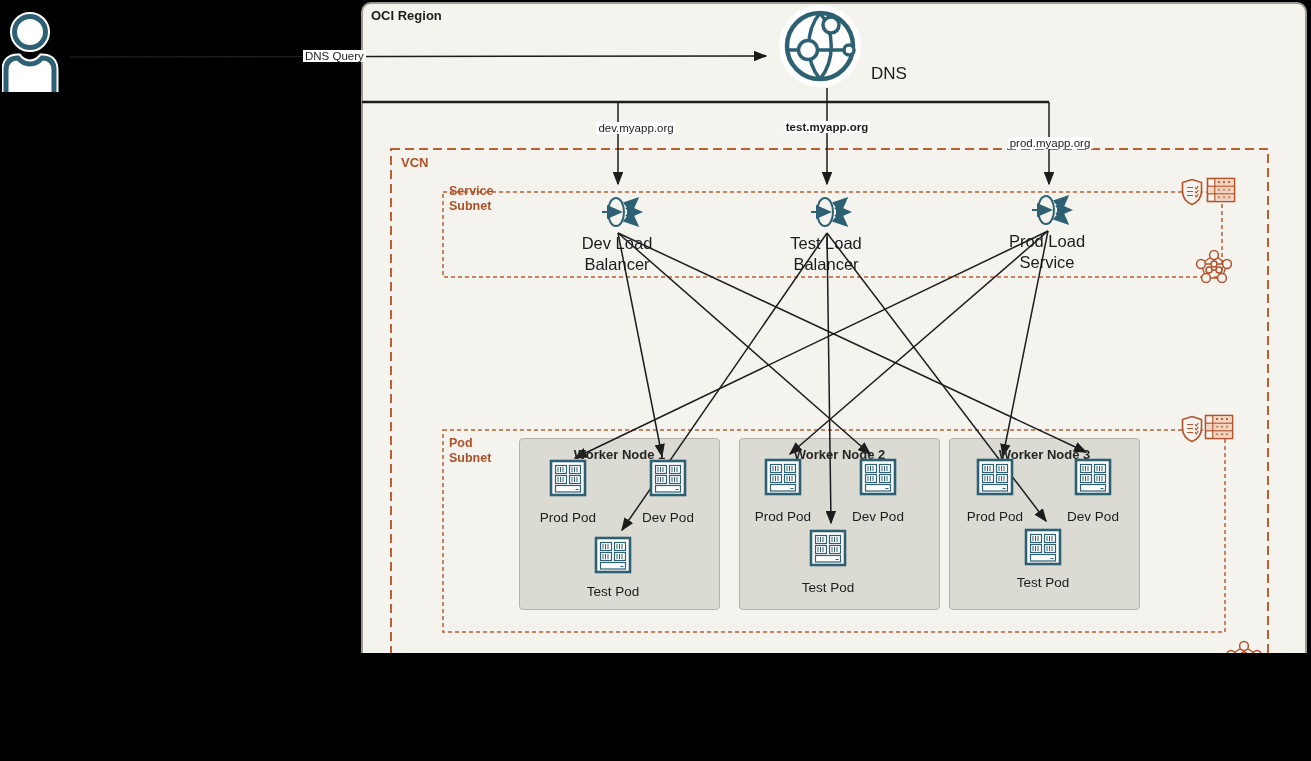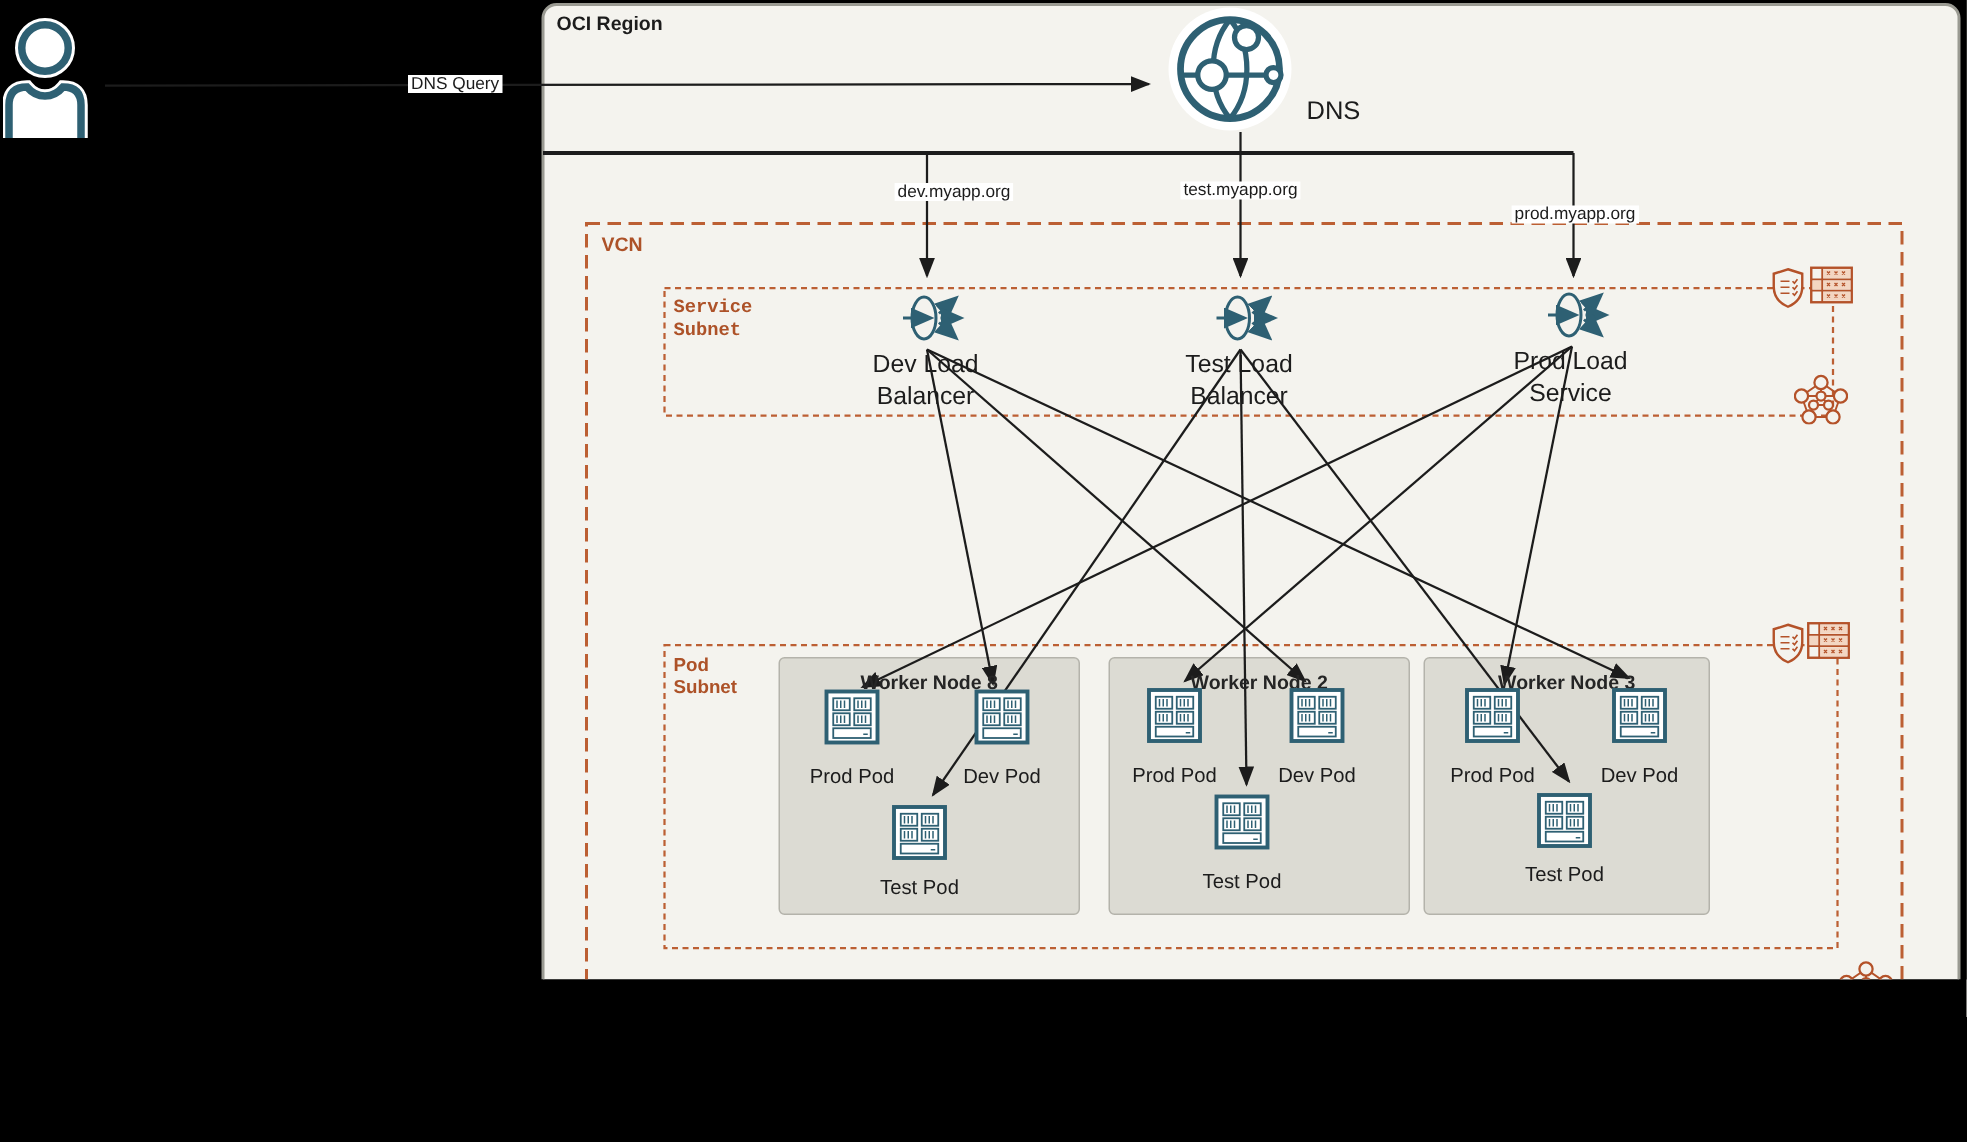--- a/index.html
+++ b/index.html
@@ -165,21 +165,21 @@
       <line x1="827" y1="233" x2="1046" y2="521" marker-end="url(#ah)"></line>
 
       <line x1="1048" y1="231" x2="575" y2="458" marker-end="url(#ah)"></line>
       <line x1="1048" y1="231" x2="790" y2="454" marker-end="url(#ah)"></line>
       <line x1="1048" y1="231" x2="1003" y2="456" marker-end="url(#ah)"></line>
     </g>
   </svg>
 
   <div class="abs region-title">OCI Region</div>
   <div class="abs vcn-label">VCN</div>
-  <div class="abs subnet-label" style="left:449px;top:198px;font-family:Liberation Mono, monospace;">Service Subnet</div>
+  <div class="abs subnet-label" style="left:449px;top:184px;">Service Subnet</div>
   <div class="abs subnet-label" style="left:449px;top:436px;">Pod Subnet</div>
 
   <svg class="abs" style="left:2px;top:6px;" width="62" height="86">
       <use href="#sym-user"></use>
     </svg>
 
   <svg class="abs" style="left:778px;top:4px;" width="84" height="84">
       <use href="#sym-dns"></use>
     </svg>
   <div class="abs dns-label" style="left:871px;top:64px;">DNS</div>
@@ -190,21 +190,21 @@
   <svg class="abs" style="left:810px;top:191px;" width="46" height="42">
       <use href="#sym-lb"></use>
     </svg>
   <svg class="abs" style="left:1031px;top:189px;" width="46" height="42">
       <use href="#sym-lb"></use>
     </svg>
   <div class="abs lb-label" style="left:771px;top:233px;">Test Load Balancer</div>
   <div class="abs lb-label" style="left:562px;top:233px;">Dev Load Balancer</div>
   <div class="abs lb-label" style="left:992px;top:231px;">Prod Load Service</div>
 
-  <div class="abs worker-title" style="left:519px;top:447px;width:201px;">Worker Node 8</div>
+  <div class="abs worker-title" style="left:519px;top:447px;width:201px;">Worker Node 1</div>
   <div class="abs worker-title" style="left:739px;top:447px;width:201px;">Worker Node 2</div>
   <div class="abs worker-title" style="left:949px;top:447px;width:191px;">Worker Node 3</div>
 
   <svg class="abs" style="left:549px;top:459px;" width="38" height="38">
       <use href="#sym-pod"></use>
     </svg>
   <svg class="abs" style="left:649px;top:459px;" width="38" height="38">
       <use href="#sym-pod"></use>
     </svg>
   <svg class="abs" style="left:594px;top:536px;" width="38" height="38">
@@ -254,18 +254,18 @@
       <use href="#sym-shield"></use>
     </svg>
   <svg class="abs" style="left:1204px;top:413px;" width="30" height="28">
       <use href="#sym-rtable"></use>
     </svg>
 
   <svg class="abs" style="left:1226px;top:640px;" width="36" height="34">
       <use href="#sym-cluster"></use>
     </svg>
 
-  <div class="abs wlabel" style="left:272px;top:50px;">DNS Query</div>
+  <div class="abs wlabel" style="left:303px;top:50px;">DNS Query</div>
   <div class="abs wlabel ctr" style="left:636px;top:122px;text-align:center;">dev.myapp.org</div>
-  <div class="abs wlabel ctr" style="left:827px;top:121px;">test.myapp.org</div>
+  <div class="abs wlabel ctr" style="left:827px;top:121px;font-weight:bold;">test.myapp.org</div>
   <div class="abs wlabel ctr" style="left:1050px;top:120px;margin-top:17px;">prod.myapp.org</div>
 
 </div>
 
 </body></html>

